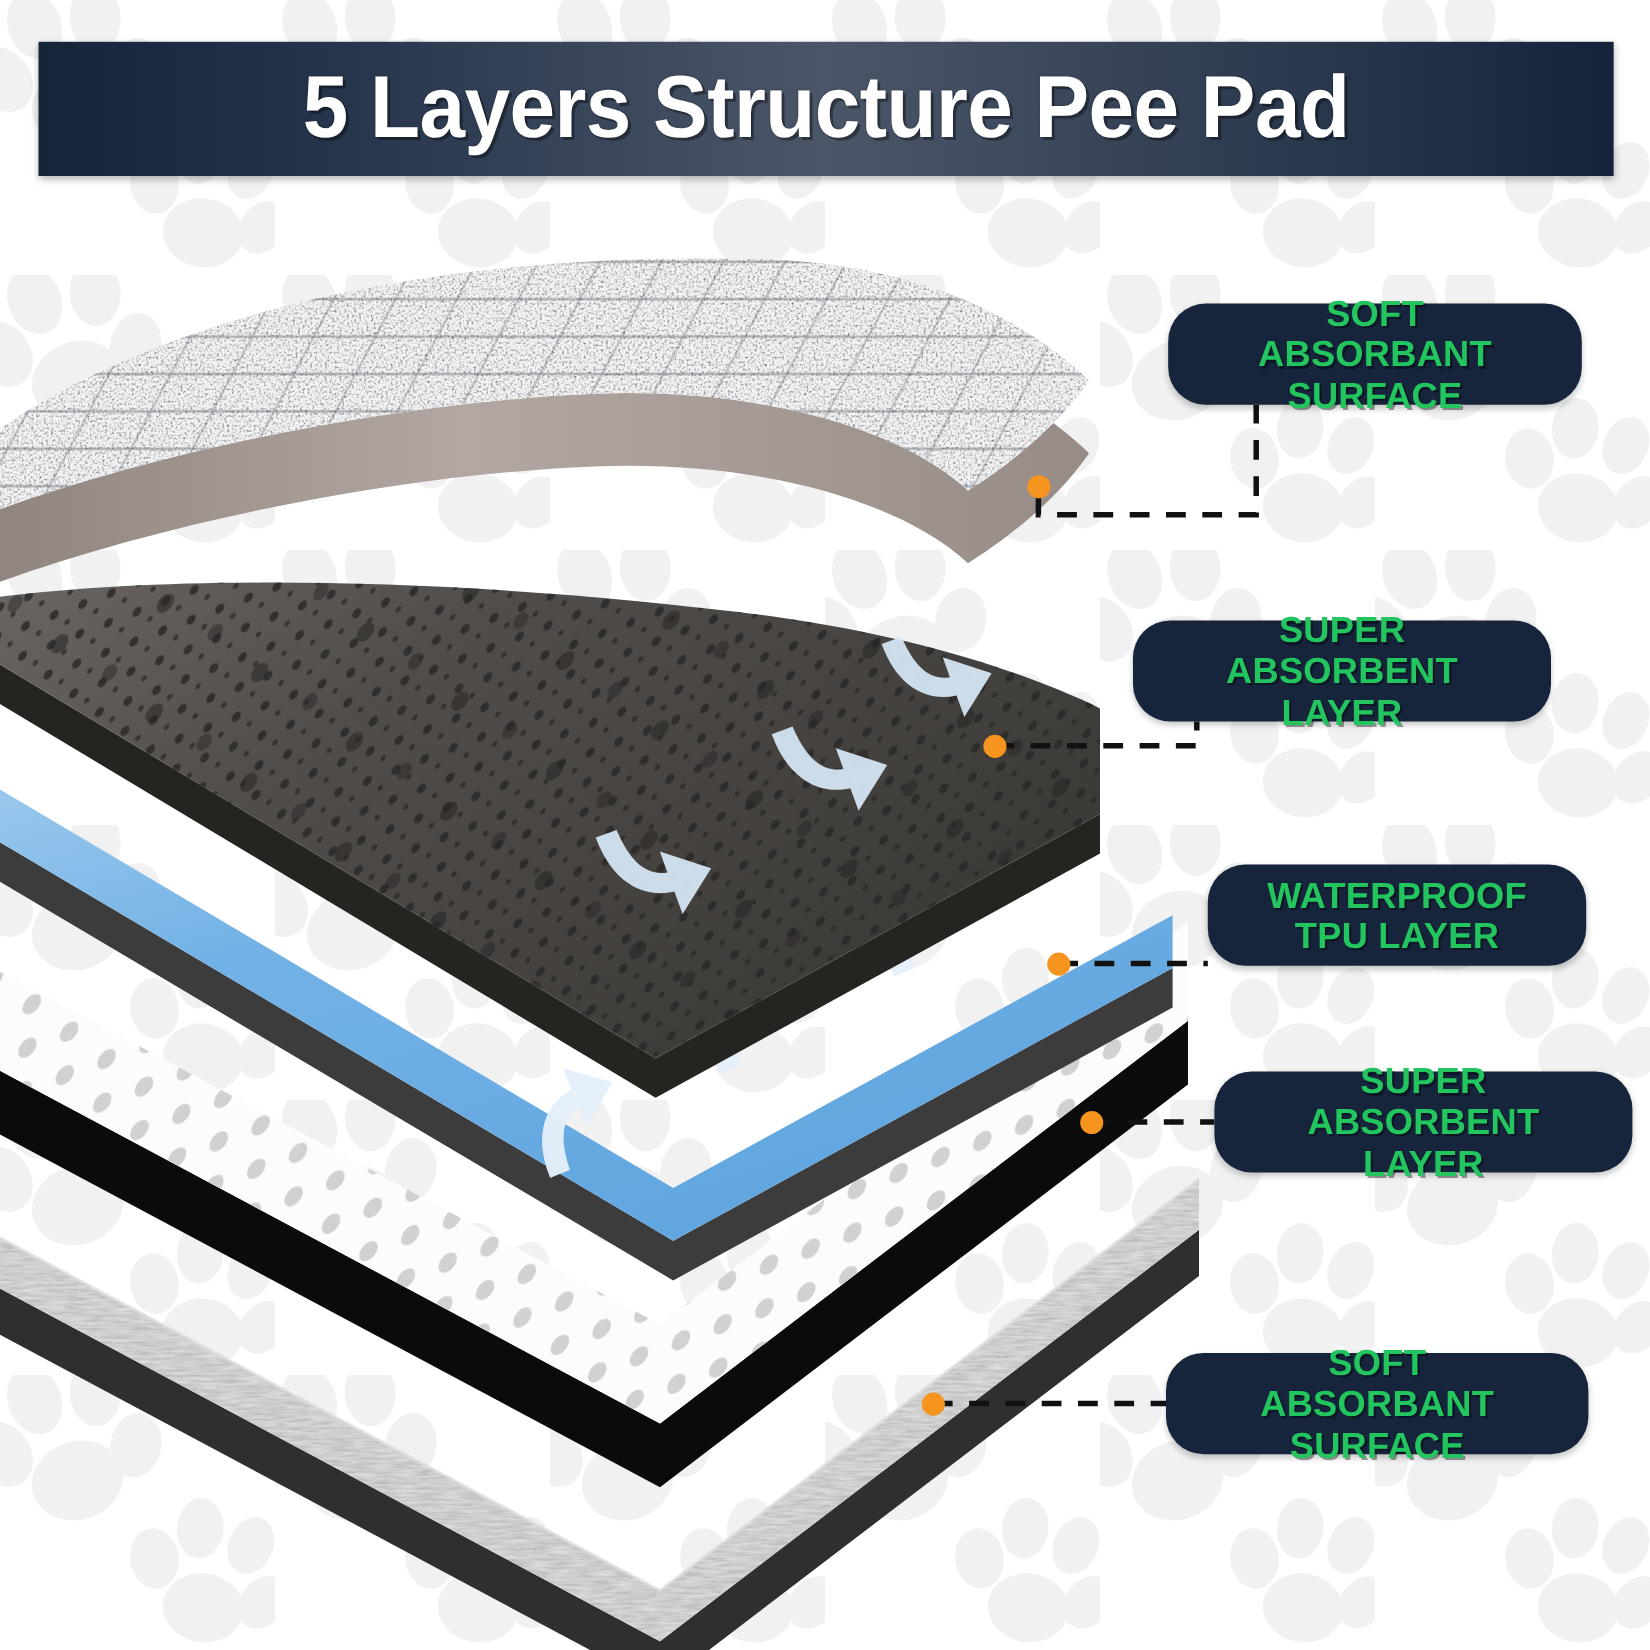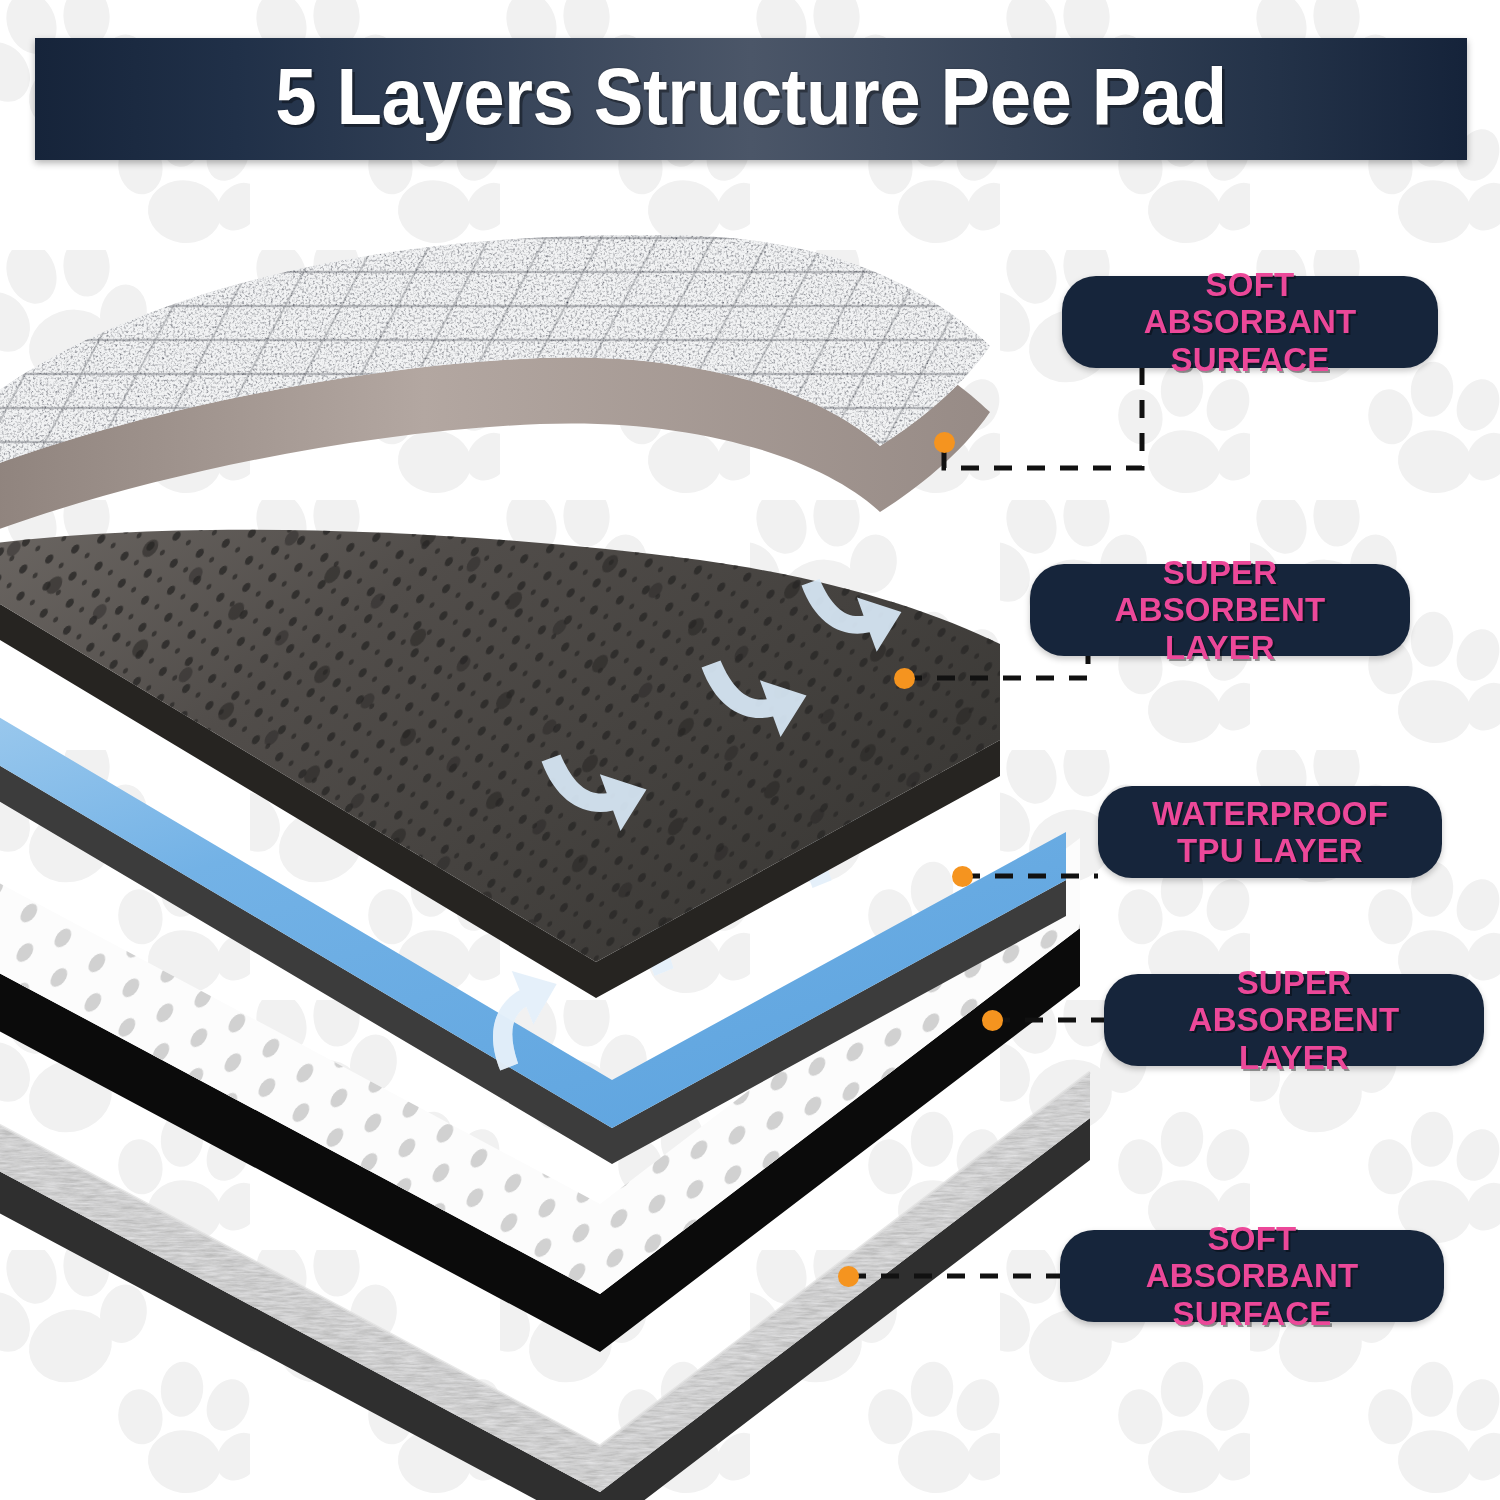--- a/index.html
+++ b/index.html
@@ -32,21 +32,21 @@
   }
 
   
   #art{position:absolute;inset:0;z-index:3;}
 
   
   .callout{
     position:absolute;z-index:8;
     background:#16253b;
     border-radius:34px;
-    color:#ec4899;
+    color:#22c55e;
     text-align:center;
     display:flex;align-items:center;justify-content:center;
     box-shadow:0 3px 6px rgba(0,0,0,.22);
     padding:10px 26px;
     box-sizing:border-box;
   }
   .callout .ctext{
     font-size:33px;font-weight:bold;line-height:1.13;
     letter-spacing:.2px;
     text-shadow:2px 2px 0 rgba(0,0,0,.38);

